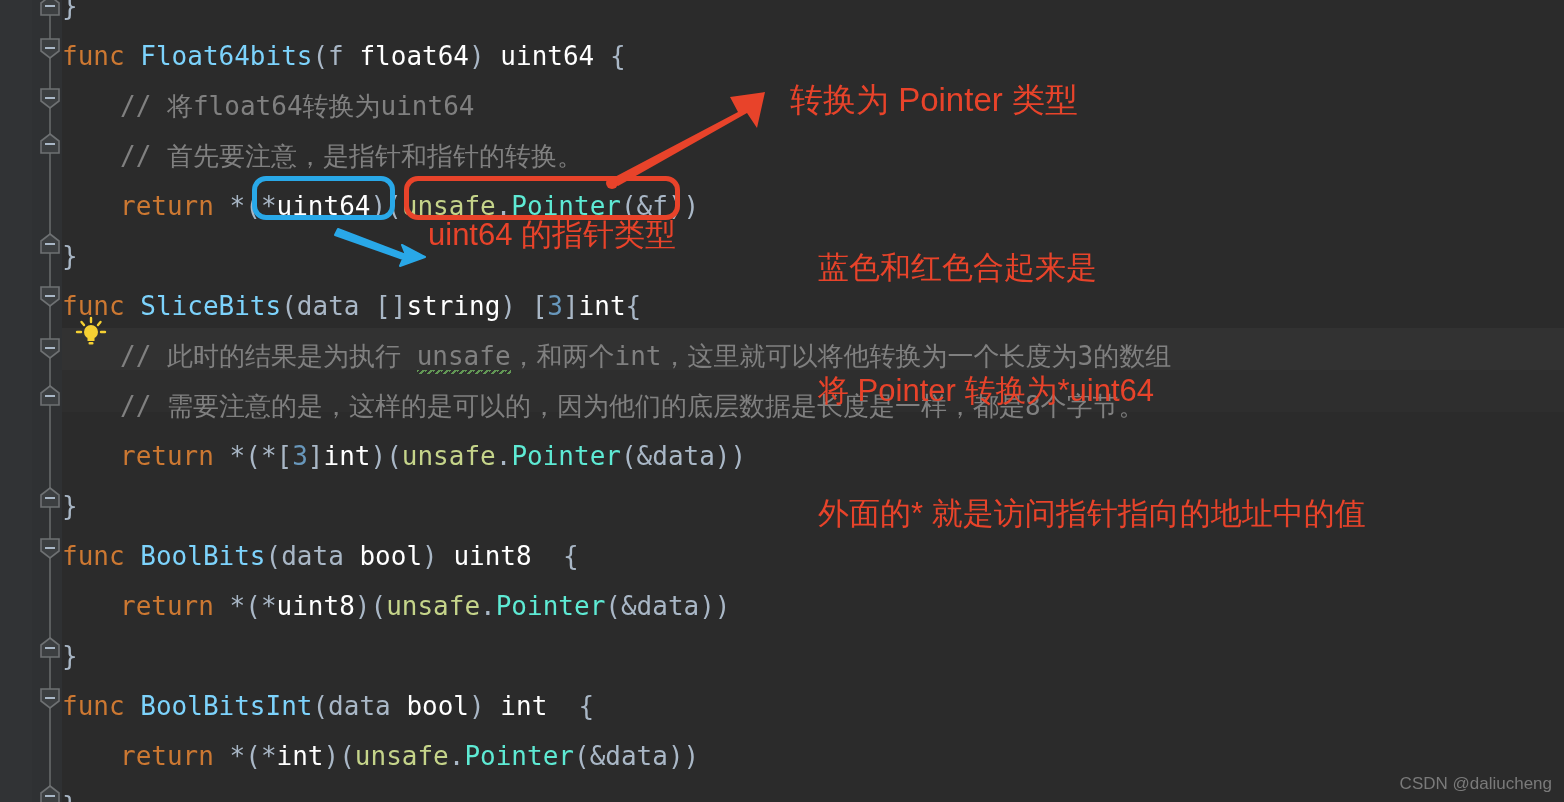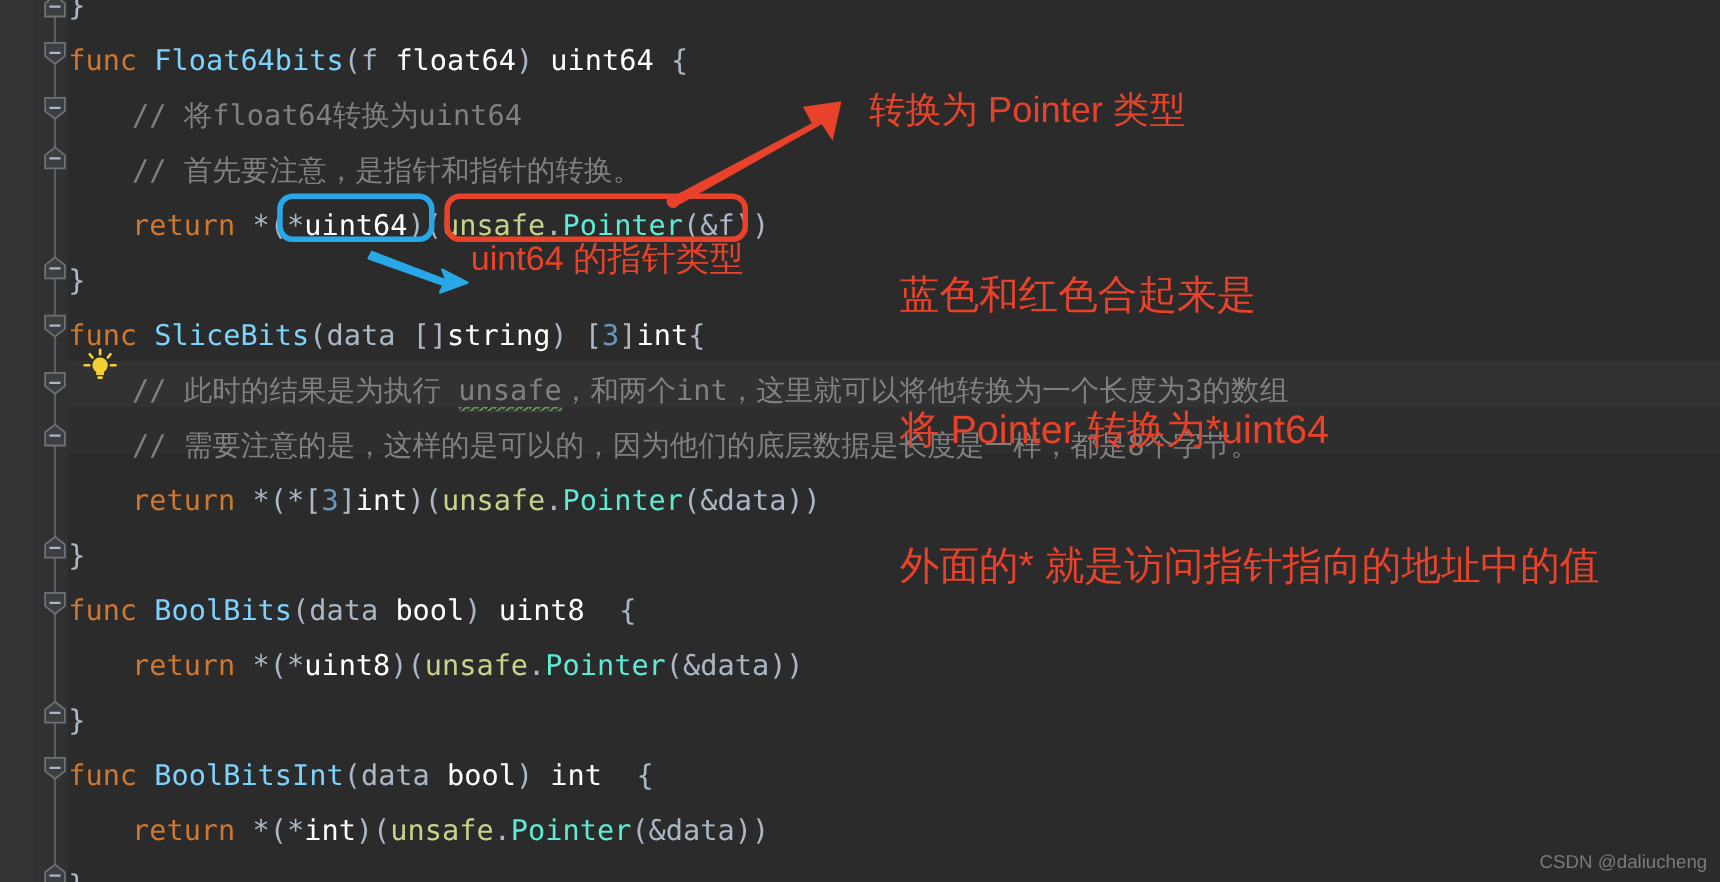--- a/index.html
+++ b/index.html
@@ -109,21 +109,21 @@
     position: absolute;
     color: #e8432a;
     font-family: "Liberation Sans", "DejaVu Sans", sans-serif;
     white-space: pre;
   }
   .anno-title {
     font-size: 33px;
     line-height: 40px;
   }
   .anno-block {
-    font-size: 36px;
+    font-size: 31px;
     line-height: 41px;
   }
   .anno-small {
     font-size: 31px;
     line-height: 38px;
   }
 
   .watermark {
     position: absolute;
     right: 12px; bottom: 8px;

